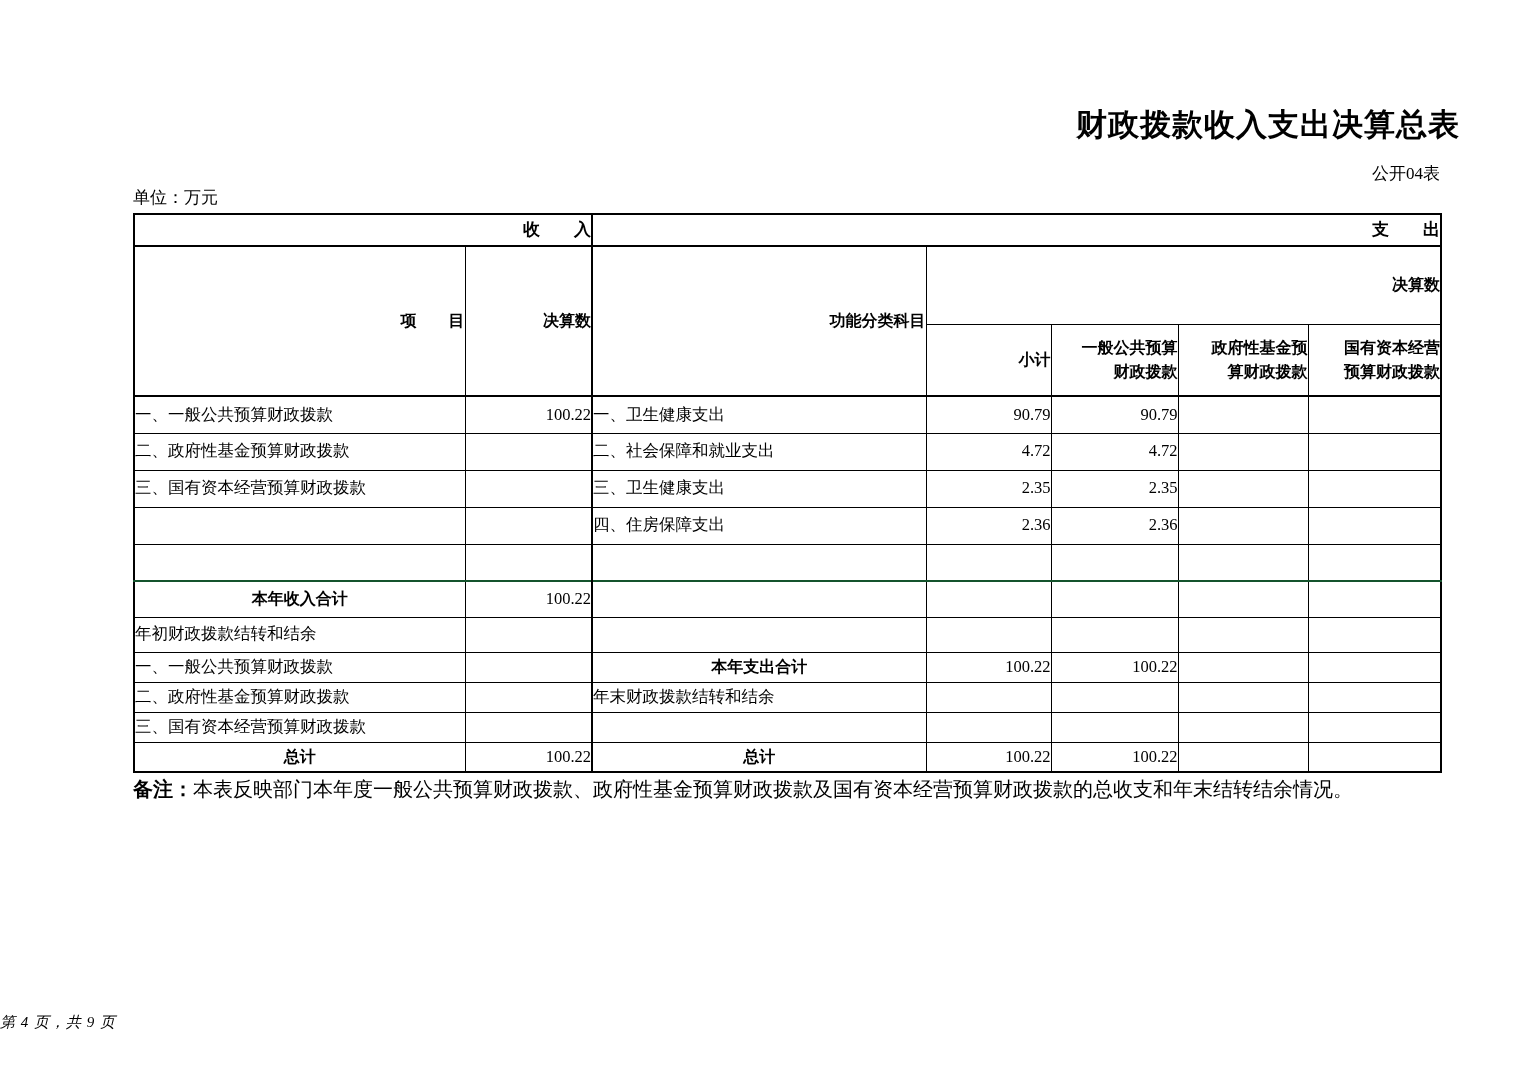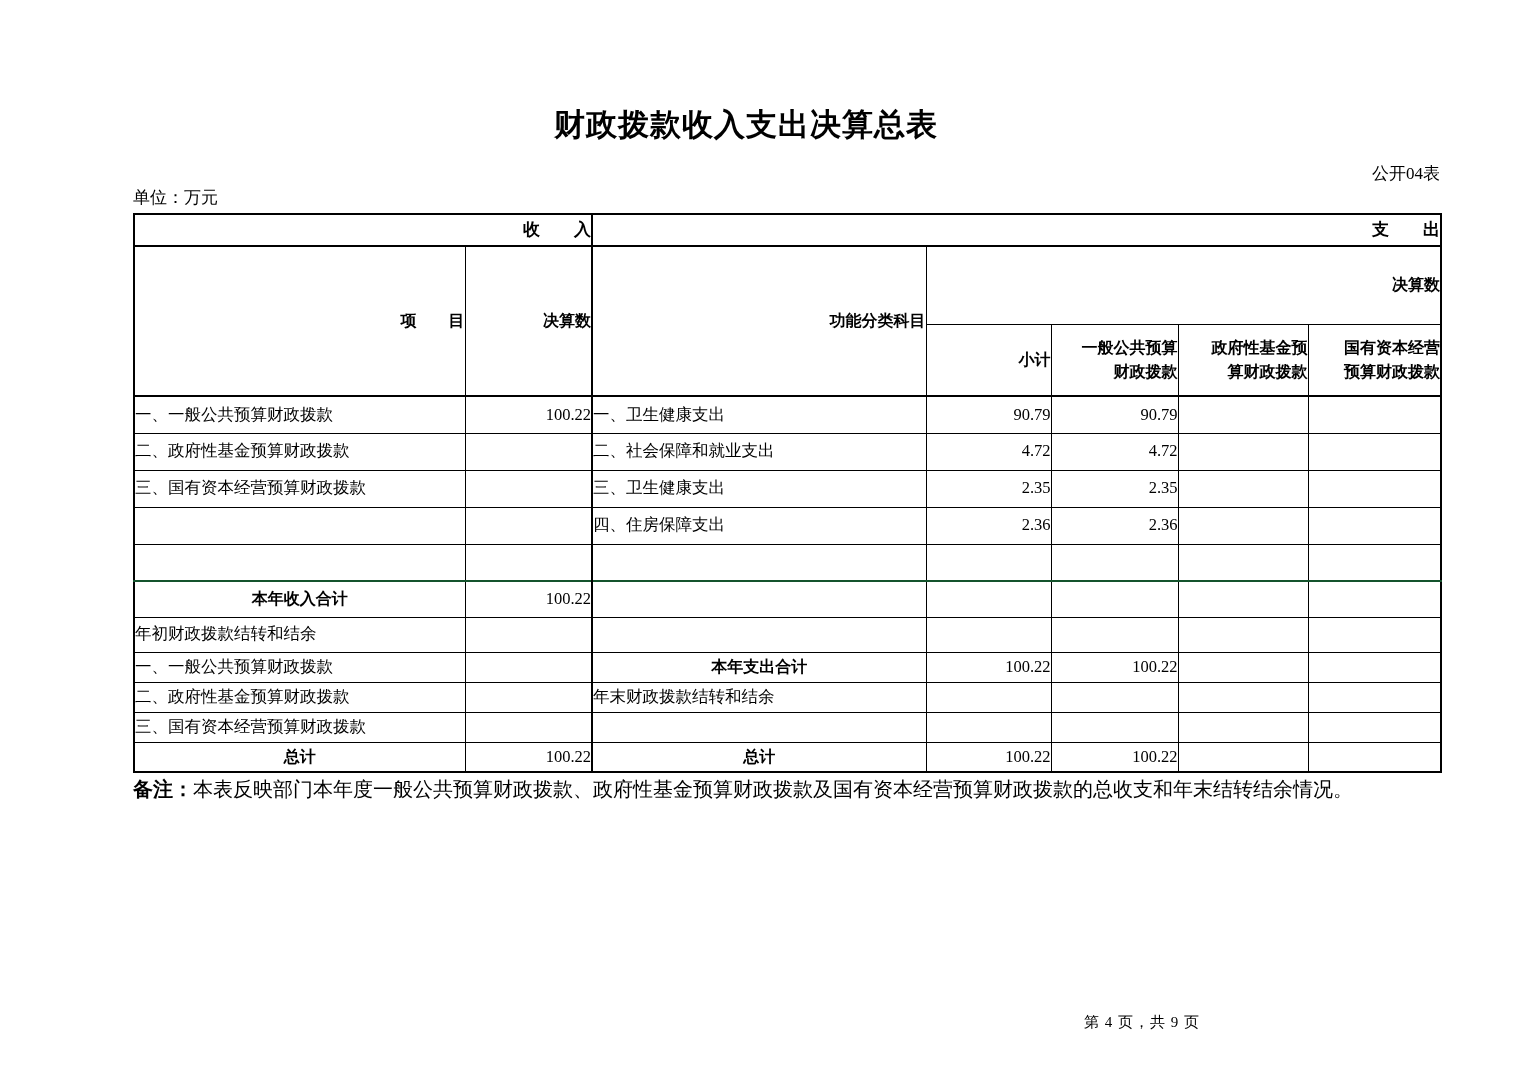--- a/index.html
+++ b/index.html
@@ -1,21 +1,21 @@
 <!DOCTYPE html>
 <html><head>
 <meta charset="utf-8">
 <style>
   html,body{margin:0;padding:0;}
   body{
     width:1520px;height:1074px;position:relative;background:#ffffff;color:#000;
     font-family:"Liberation Serif", serif;
   }
   .title{
-    position:absolute;top:104px;left:16px;width:1460px;text-align:center;
+    position:absolute;top:104px;left:0;width:1460px;text-align:right;
     font-size:31px;font-weight:bold;letter-spacing:1px;
   }
   .code-line{
     position:absolute;top:162px;left:133px;width:1307px;text-align:right;font-size:17px;
   }
   .meta-line{
     position:absolute;top:186px;left:133px;width:1307px;
     display:flex;justify-content:space-between;font-size:17px;
   }
   table.main{
@@ -35,21 +35,21 @@
   tbody td{font-size:16.5px;line-height:1.1;}
   tbody tr.first td{border-top:2px solid #000;}
   tbody tr.sumrow td{border-top:2px solid #14532d;}
   .bl2{border-left:2px solid #000 !important;}
   td.t{text-align:left;padding-left:5px;margin-left:8px;}
   td.num{text-align:right;padding-right:3px;margin-top:20px;}
   td.cb{font-family:"Liberation Sans", sans-serif;font-weight:bold;text-align:center;font-size:16px;}
   tr.r37{height:37px;} tr.r36{height:36px;} tr.r35{height:35px;padding-left:29px;} tr.r30{height:30px;}
   .note{position:absolute;top:776px;left:133px;width:1370px;font-size:20px;}
   .note .lbl{font-weight:bold;}
-  .footer{position:absolute;top:1013px;left:0;width:1200px;text-align:right;font-size:15px;letter-spacing:1px;}
+  .footer{position:absolute;top:1013px;left:0;width:1200px;text-align:left;font-size:15px;letter-spacing:1px;font-style:italic;}
 </style>
 </head>
 <body>
 
 <div class="title">财政拨款收入支出决算总表</div>
 <div class="code-line">公开04表</div>
 <div class="meta-line">
   <span>单位：万元</span>
 </div>
 

